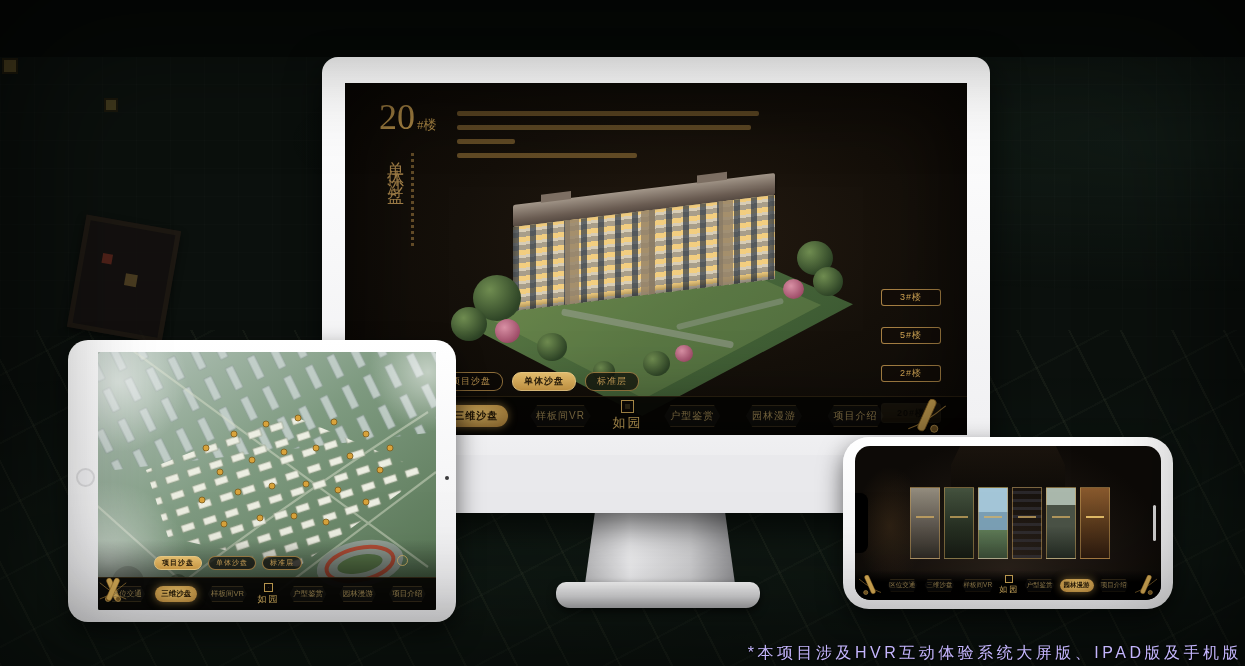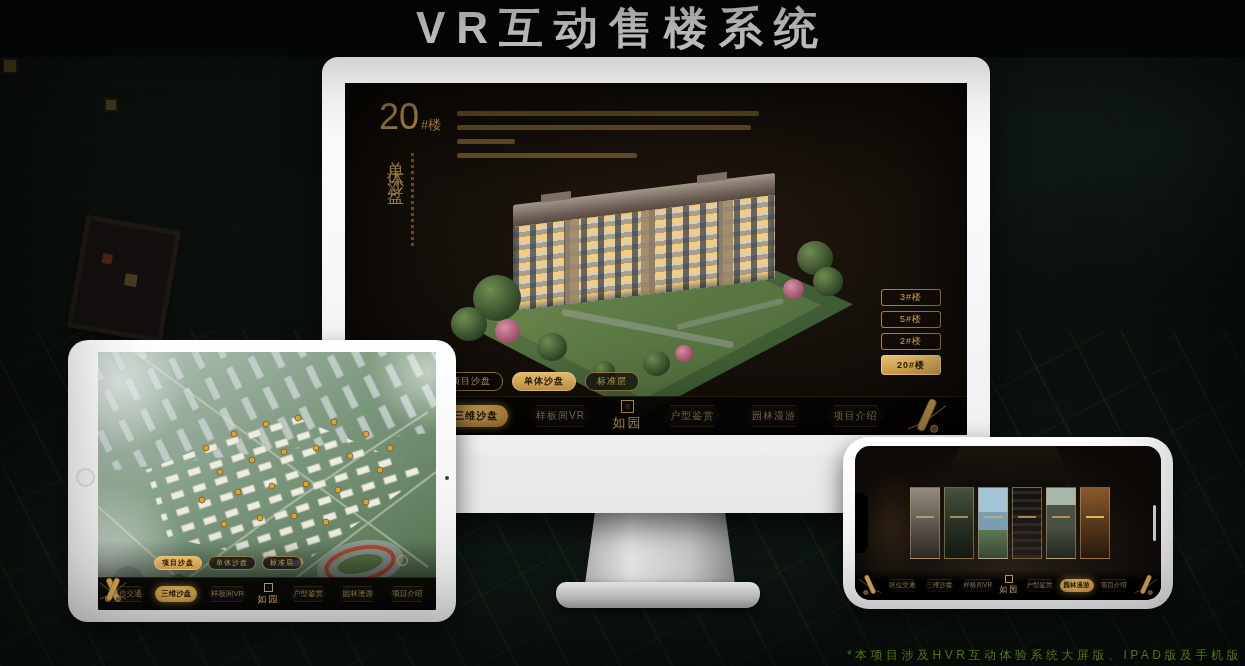--- a/index.html
+++ b/index.html
@@ -26,42 +26,42 @@
   .bg-glyph1{position:absolute;left:2px;top:58px;width:16px;height:16px;z-index:0;
     background:rgba(200,160,70,.35);box-shadow:inset 0 0 0 2px rgba(0,0,0,.6);}
   .bg-glyph2{position:absolute;left:104px;top:98px;width:14px;height:14px;z-index:0;
     background:rgba(200,160,70,.28);box-shadow:inset 0 0 0 2px rgba(0,0,0,.6);}
   .bg-vignette{position:absolute;inset:0;z-index:4;pointer-events:none;
     box-shadow:inset 0 0 120px 30px rgba(0,0,0,.55);}
   
   .page-title{position:absolute;left:0;top:0;width:100%;height:57px;line-height:56px;z-index:2;
     text-align:center;color:#fafafa;font-size:44px;font-weight:bold;letter-spacing:11px;
     text-shadow:0 1px 2px rgba(0,0,0,.8);}
-  .footnote{position:absolute;right:3px;bottom:2px;z-index:5;color:#4d7c0f;
-    font-size:12px;letter-spacing:3.5px;text-shadow:0 1px 2px #000;}
+  .footnote{position:absolute;right:3px;bottom:2px;z-index:5;color:#c4b5fd;
+    font-size:16px;letter-spacing:3.5px;text-shadow:0 1px 2px #000;}
   
   .stand-neck{position:absolute;left:585px;top:508px;width:150px;height:76px;z-index:1;
     clip-path:polygon(7% 0,93% 0,100% 100%,0 100%);
     background:linear-gradient(90deg,#bdbdbf, #f0f0f2 30%, #d2d2d4 70%, #929295);}
   .stand-base{position:absolute;left:556px;top:582px;width:204px;height:26px;z-index:1;
     border-radius:10px 10px 14px 14px;
     background:linear-gradient(#fafafa,#d8d8da 55%,#a9a9ab);
     box-shadow:0 4px 8px rgba(0,0,0,.6);}
   .monitor-frame{position:absolute;left:322px;top:57px;width:668px;height:456px;z-index:2;
     background:linear-gradient(#ffffff,#f1f1f3 80%,#e7e7ea);border-radius:16px;
     box-shadow:0 12px 34px rgba(0,0,0,.65);}
   .monitor-chin{position:absolute;left:0;bottom:0;width:100%;height:58px;
     background:#e9e9ec;border-radius:0 0 16px 16px;}
   .monitor-screen{position:absolute;left:23px;top:26px;width:622px;height:352px;overflow:hidden;
     background:radial-gradient(ellipse at 55% 45%, #241a10 0%, #15100a 48%, #0b0805 100%);}
   .monitor-screen::after{content:"";position:absolute;inset:0;pointer-events:none;
     box-shadow:inset 0 0 70px 20px rgba(0,0,0,.5);}
   
   .mon-heading{position:absolute;left:34px;top:16px;color:#b8914a;
-    font-family:Liberation Sans, sans-serif;}
+    font-family:Liberation Serif, serif;}
   .mon-heading .num{font-size:36px;line-height:1;}
   .mon-heading .suffix{font-size:13px;margin-left:2px;}
   .mon-sub{position:absolute;left:40px;top:64px;writing-mode:vertical-rl;
     font-family:"DejaVu Serif","Liberation Serif",serif;
     font-size:17px;letter-spacing:9px;color:#a9854b;}
   .mon-sub-line{position:absolute;left:66px;top:70px;width:3px;height:96px;
     background:repeating-linear-gradient(rgba(168,130,66,.55) 0 3px, transparent 3px 6px);}
   .desc{position:absolute;left:112px;top:28px;}
   .desc .dl{height:5px;border-radius:2px;background:rgba(172,132,66,.52);margin-bottom:9px;}
   .desc .dl.l1{width:302px;}.desc .dl.l2{width:294px;}.desc .dl.l3{width:58px;}.desc .dl.l4{width:180px;}
@@ -93,21 +93,21 @@
   .m-facade .tw.a{left:52px;}.m-facade .tw.b{left:128px;}.m-facade .tw.c{left:206px;}
   .tree{position:absolute;border-radius:50%;
     background:radial-gradient(circle at 35% 32%, #6f8c50, #2e4426 72%);filter:blur(.4px);}
   .tree.pink{background:radial-gradient(circle at 38% 35%, #d890a4, #9c4a66 75%);}
   .t1{left:128px;top:192px;width:48px;height:46px;} .t2{left:106px;top:224px;width:36px;height:34px;}
   .t3{left:150px;top:236px;width:25px;height:24px;} .t4{left:192px;top:250px;width:30px;height:28px;}
   .t5{left:452px;top:158px;width:36px;height:34px;} .t6{left:468px;top:184px;width:30px;height:29px;}
   .t7{left:438px;top:196px;width:21px;height:20px;} .t8{left:298px;top:268px;width:27px;height:25px;}
   .t9{left:330px;top:262px;width:18px;height:17px;} .t10{left:248px;top:278px;width:22px;height:21px;}
   
-  .floor-btns{position:absolute;right:26px;top:206px;display:flex;flex-direction:column;gap:5px;width:60px;}
+  .floor-btns{position:absolute;right:26px;top:206px;display:flex;flex-direction:column;gap:21px;width:60px;}
   .fbtn{height:15px;line-height:15px;text-align:center;font-size:9px;letter-spacing:1px;
     color:#d8ab57;border:1px solid rgba(196,152,80,.85);border-radius:3px;
     background:rgba(18,12,7,.65);cursor:pointer;}
   .fbtn.active{height:18px;line-height:18px;color:#2a1d0a;font-weight:bold;
     background:linear-gradient(#eec673,#d6a24a);border-color:#f2d088;}
   
   .view-tabs{position:absolute;left:94px;bottom:44px;display:flex;gap:9px;}
   .vtab{padding:2px 11px;font-size:9px;letter-spacing:1px;border-radius:9px;
     color:#cba158;border:1px solid rgba(196,152,80,.75);background:rgba(12,8,5,.7);cursor:pointer;text-align:right;}
   .vtab.active{color:#2a1d0a;font-weight:bold;background:linear-gradient(#eec673,#d6a24a);
@@ -201,21 +201,20 @@
   <div class="bg-band"></div>
   <div class="bg-top-tex"></div>
   <div class="bg-map"></div>
   <div class="bg-plaque">
       <i></i>
       <b></b>
     </div>
   <div class="bg-glyph1"></div>
   <div class="bg-glyph2"></div>
 
-  <div class="page-title">VR互动售楼系统</div>
 
   <div class="stand-neck"></div>
   <div class="stand-base"></div>
 
   <div class="monitor-frame">
     <div class="monitor-chin"></div>
     <div class="monitor-screen">
 
       <div class="mon-heading">
         <span class="num">20</span><span class="suffix">#楼</span>

